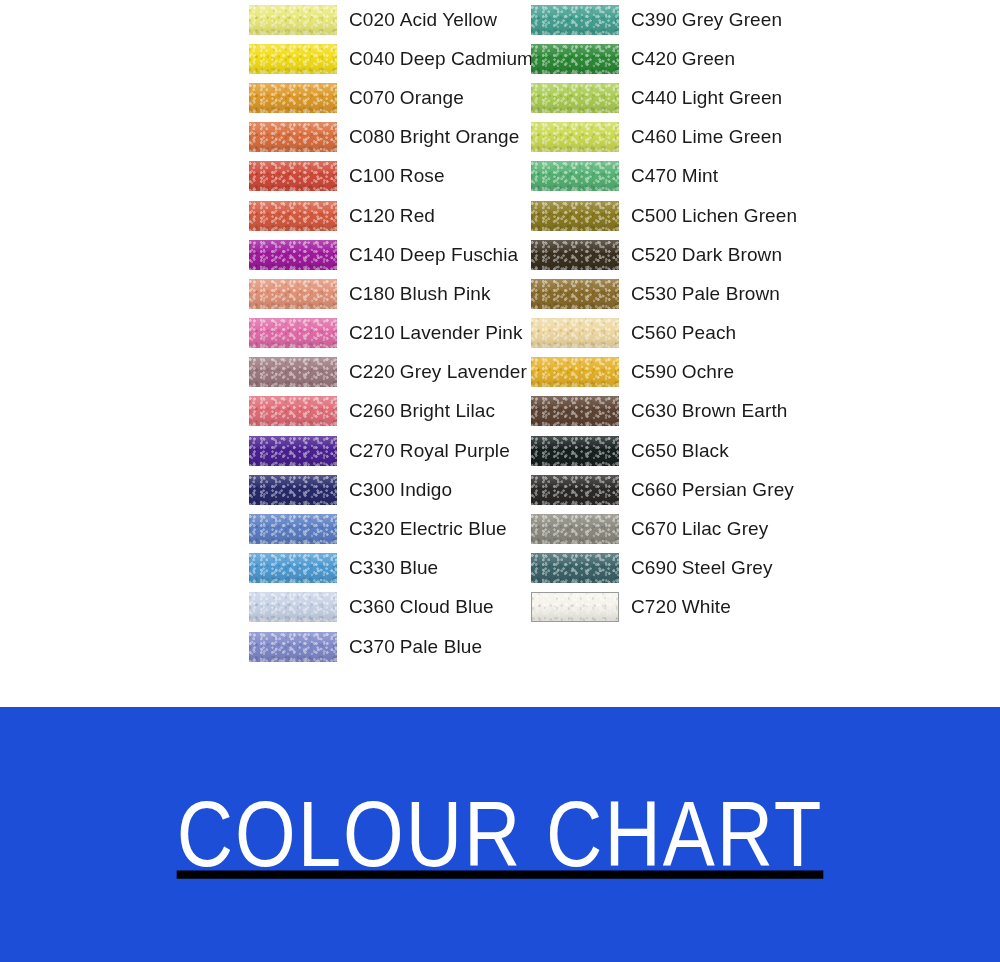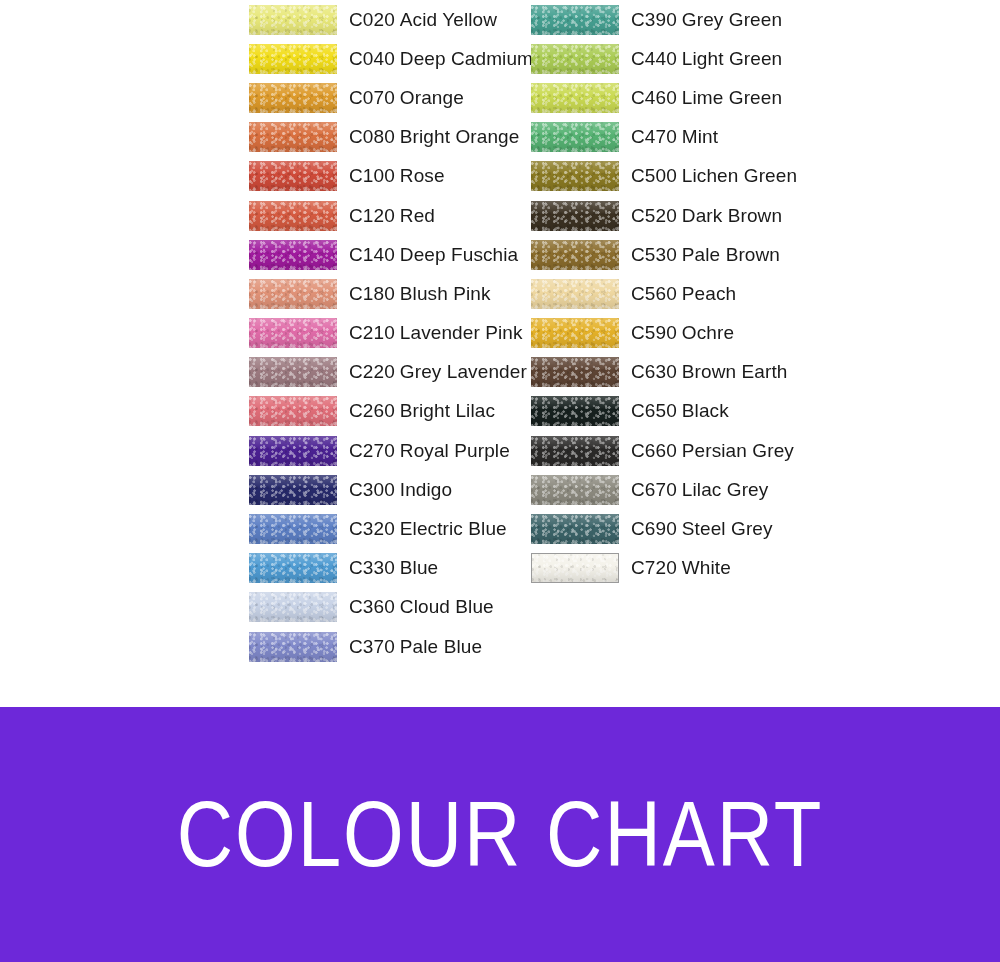--- a/index.html
+++ b/index.html
@@ -230,20 +230,28 @@
       <div class="swatch-row">
         <div class="swatch">
           <div class="base" style="background: rgb(69, 160, 145);"></div>
           <div class="grain"></div>
           <div class="sheen"></div>
         </div>
         <div class="label"><span class="code">C390</span><span>Grey Green</span></div>
       </div>
       <div class="swatch-row">
         <div class="swatch">
+          <div class="base" style="background: rgb(44, 138, 54);"></div>
+          <div class="grain"></div>
+          <div class="sheen"></div>
+        </div>
+        <div class="label"><span class="code">C420</span><span>Green</span></div>
+      </div>
+      <div class="swatch-row">
+        <div class="swatch">
           <div class="base" style="background: rgb(170, 204, 84);"></div>
           <div class="grain"></div>
           <div class="sheen"></div>
         </div>
         <div class="label"><span class="code">C440</span><span>Light Green</span></div>
       </div>
       <div class="swatch-row">
         <div class="swatch">
           <div class="base" style="background: rgb(202, 218, 82);"></div>
           <div class="grain"></div>
@@ -343,15 +351,15 @@
         <div class="swatch bordered">
           <div class="base" style="background: rgb(244, 242, 234);"></div>
           <div class="grain"></div>
           <div class="sheen"></div>
         </div>
         <div class="label"><span class="code">C720</span><span>White</span></div>
       </div>
     </div>
 </div>
 
-<div id="banner" style="background: #6d28d9;">
+<div id="banner" style="background: #1d4ed8; text-decoration: underline;">
   <div id="banner-title" style="color: rgb(255, 255, 255);">COLOUR CHART</div>
 </div>
 
 </body></html>

